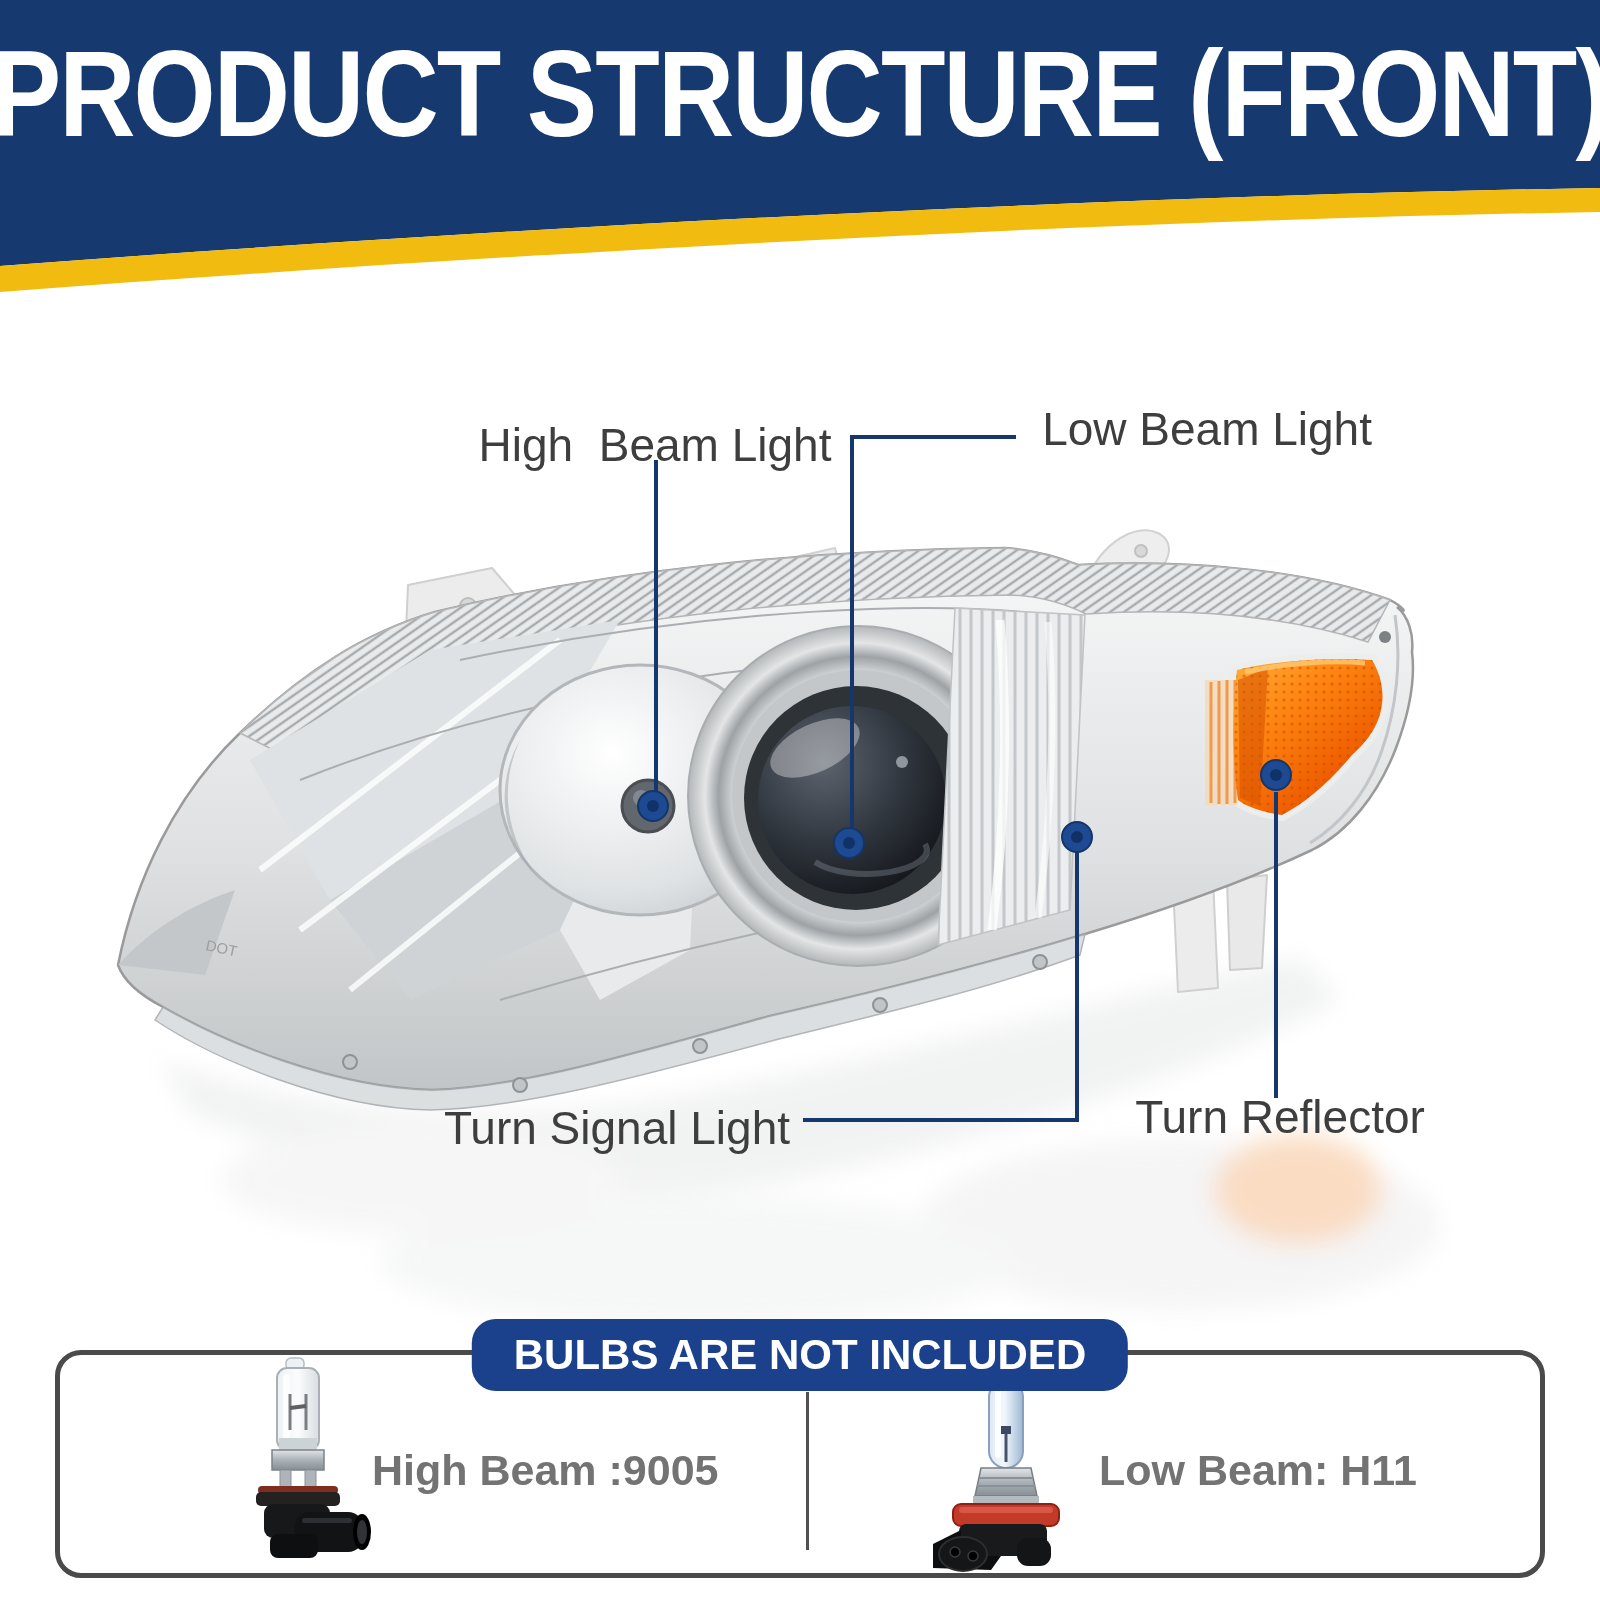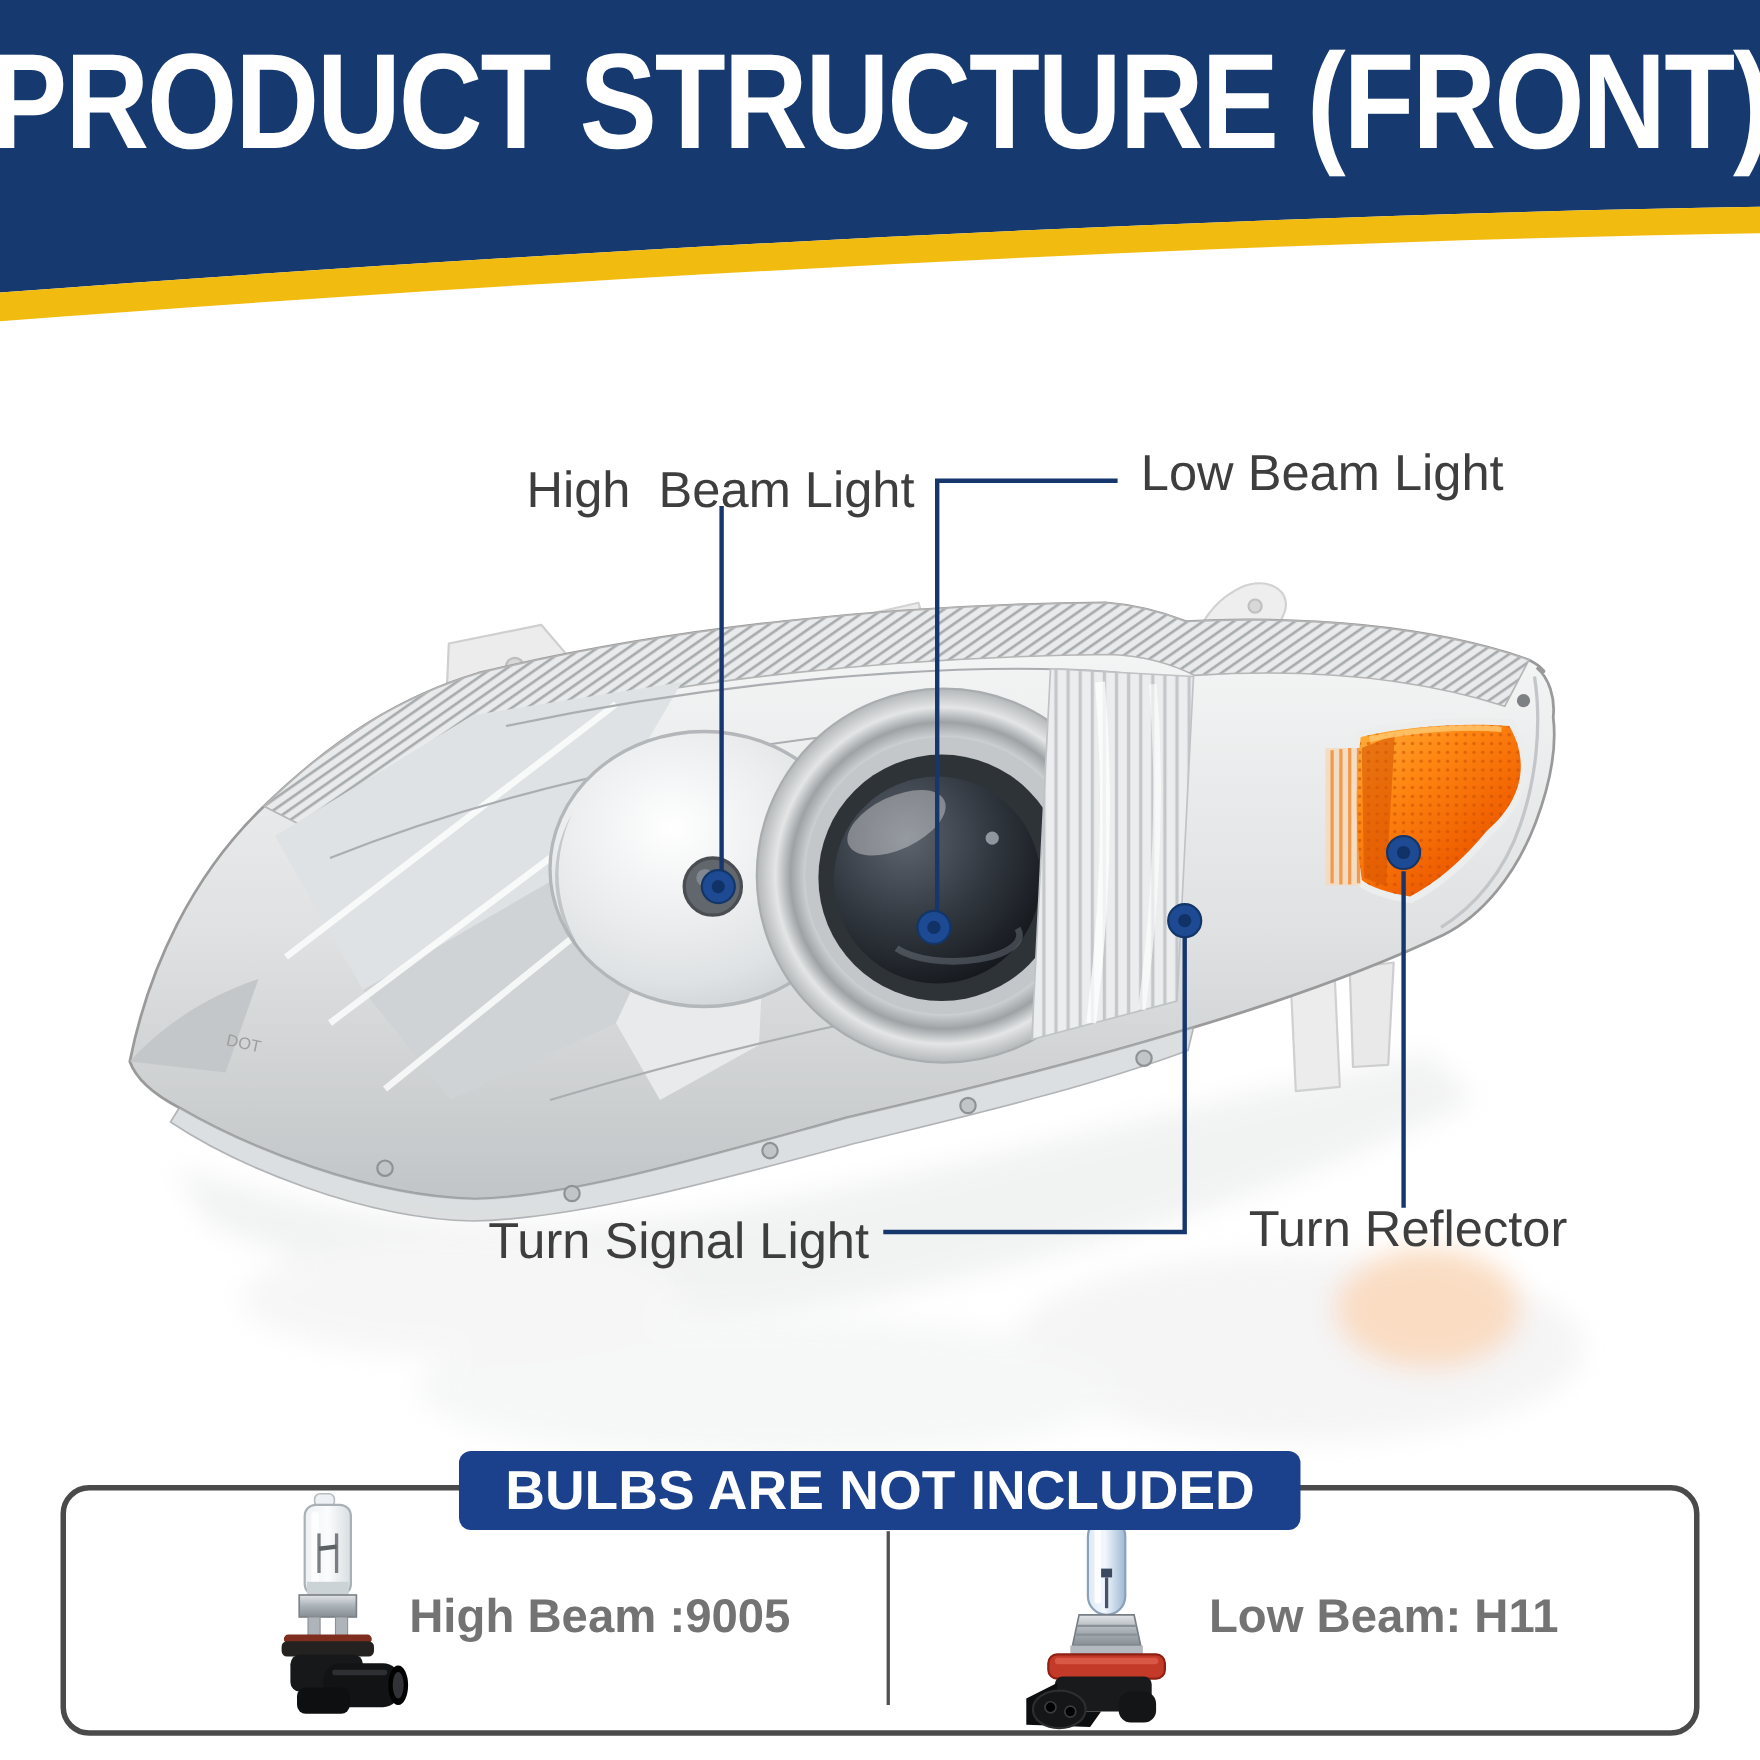--- a/index.html
+++ b/index.html
@@ -12,31 +12,31 @@
   .header-title{position:absolute;left:0;top:22px;width:1600px;height:140px;
     display:flex;align-items:center;justify-content:center;z-index:2;}
   .header-title span{display:inline-block;color:#ffffff;font-weight:bold;
     font-size:110px;letter-spacing:-2px;white-space:pre;
     transform:scale(0.96,1.12);transform-origin:center center;}
 
   
   .callout-label{position:absolute;z-index:2;color:#3e3e3e;font-size:46px;
     white-space:pre;line-height:1.1;}
   .lbl-high-beam{left:455px;top:404px;width:400px;text-align:center;margin-top:16px;}
-  .lbl-low-beam{left:1032px;top:404px;width:340px;text-align:center;}
+  .lbl-low-beam{left:1032px;top:404px;width:340px;text-align:right;}
   .lbl-turn-signal{left:420px;top:1092px;width:370px;text-align:right;margin-top:11px;}
   .lbl-amber{left:1100px;top:1092px;width:360px;text-align:center;}
 
   
   .bulbs-box{position:absolute;left:55px;top:1350px;width:1490px;height:228px;
     box-sizing:border-box;border:5px solid #4a4a4a;border-radius:26px;
     background:transparent;z-index:2;}
   .bulbs-banner{position:absolute;left:50%;top:1319px;transform:translateX(-50%);
     height:72px;line-height:72px;padding:0 42px;background:#1c418c;color:#ffffff;
-    font-weight:bold;font-size:50px;letter-spacing:0px;border-radius:11px;
+    font-weight:bold;font-size:42px;letter-spacing:0px;border-radius:24px;
     white-space:nowrap;z-index:3;}
   .bulbs-divider{position:absolute;left:806px;top:1392px;width:3px;height:158px;
     background:#515151;z-index:3;}
   .bulb-label{position:absolute;z-index:3;font-weight:bold;font-size:43px;color:#737373;
     white-space:pre;}
   .lbl-bulb-high{left:372px;top:1446px;}
   .lbl-bulb-low{left:1086px;top:1446px;margin-left:13px;}
 </style>
 </head>
 <body>

